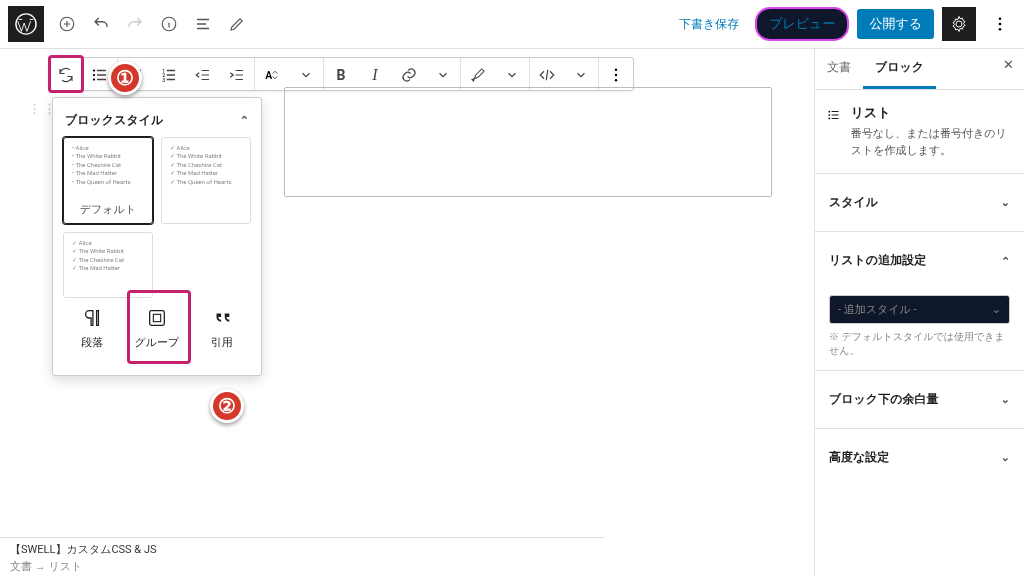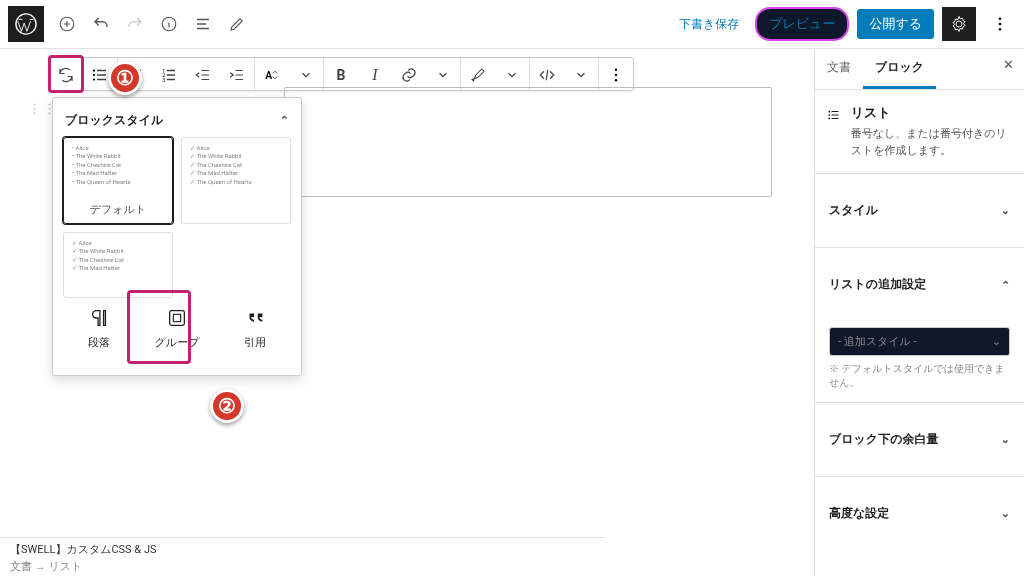--- a/index.html
+++ b/index.html
@@ -20,42 +20,42 @@
   .editor { flex:1; position:relative; border-top:1px solid #e0e0e0; overflow:hidden;}
   .sidebar { width: 210px; border-left:1px solid #e0e0e0; border-top:1px solid #e0e0e0; display:flex; flex-direction:column; }
   .sb-tabs { display:flex; border-bottom:1px solid #e0e0e0; }
   .sb-tab { padding:10px 12px; font-size:12px; color:#666; cursor:pointer; border-bottom:3px solid transparent; }
   .sb-tab.active { color:#1e1e1e; border-bottom-color:#007cba; font-weight:600;}
   .sb-close { margin-left:auto; padding:8px 10px; cursor:pointer; color:#555;}
   .sb-block-header { display:flex; gap:10px; padding:14px 12px; align-items:flex-start; }
   .sb-block-header svg { width:22px; height:22px; }
   .sb-block-title { font-weight:600; font-size:13px; }
   .sb-block-desc { font-size:11px; color:#555; line-height:1.5; margin-top:4px;}
-  .sb-panel { border-top:1px solid #e0e0e0; padding:28px 14px; display:flex; align-items:center; justify-content:space-between; font-size:12px; font-weight:600; cursor:pointer;}
+  .sb-panel { border-top:1px solid #e0e0e0; padding:20px 14px; display:flex; align-items:center; justify-content:space-between; font-size:12px; font-weight:600; cursor:pointer;}
   .sb-panel.open .caret { transform: rotate(180deg);}
   .caret { font-size:11px; color:#555;}
   .sb-panel-body { padding:6px 14px 12px; display:flex; flex-direction:column; gap:6px;}
   .select { border:1px solid #ccc; border-radius:3px; padding:6px 8px; font-size:11px; color:#888; background:#0f172a; display:flex; justify-content:space-between; align-items:center;}
   .note { font-size:10px; color:#888; }
 
   
   .block-toolbar { position:absolute; left:48px; top:8px; display:flex; border:1px solid #ccc; background:#fff; height:34px; border-radius:3px; box-shadow:0 1px 2px rgba(0,0,0,.08);}
   .bt-group { display:flex; border-right:1px solid #e0e0e0; }
   .bt-group:last-child { border-right:none; }
   .bt-btn { width:34px; height:34px; display:flex; align-items:center; justify-content:center; cursor:pointer; color:#444;}
   .bt-btn svg { width:18px; height:18px;}
   .bt-btn.small svg{width:14px;height:14px;}
   .bt-btn.bold { font-weight:700; font-size:14px; }
 
   
   .drag { position:absolute; left:28px; top:56px; width:16px; height:28px; color:#bbb; }
   .drag .dots { letter-spacing:2px; font-size:13px; line-height:7px;}
 
   
-  .popover { position:absolute; left:52px; top:48px; width:250px; background:#fff; border:1px solid #ccc; border-radius:3px; box-shadow:0 4px 12px rgba(0,0,0,.15); padding:8px 10px 16px;}
+  .popover { position:absolute; left:52px; top:48px; width:210px; background:#fff; border:1px solid #ccc; border-radius:3px; box-shadow:0 4px 12px rgba(0,0,0,.15); padding:8px 10px 16px;}
   .pop-header { display:flex; justify-content:space-between; align-items:center; padding:6px 2px 8px; font-size:12px; font-weight:600;}
   .style-grid { display:grid; grid-template-columns:1fr 1fr; gap:8px; }
   .style-card { border:1px solid #ddd; border-radius:3px; padding:6px; display:flex; flex-direction:column; gap:6px; cursor:pointer;}
   .style-card.active { border-color:#1e1e1e; box-shadow: 0 0 0 1px #1e1e1e;}
   .style-preview { height:52px; overflow:hidden; font-size:6px; color:#888; line-height:1.4;}
   .style-preview ul { list-style:none; padding-left:2px;}
   .style-preview li::before { content:"• "; }
   .style-preview.check li::before { content:"✓ "; color:#c97a33;}
   .style-preview.check.green li::before { color:#5aa04a;}
   .style-label { text-align:center; font-size:11px; color:#555;}

